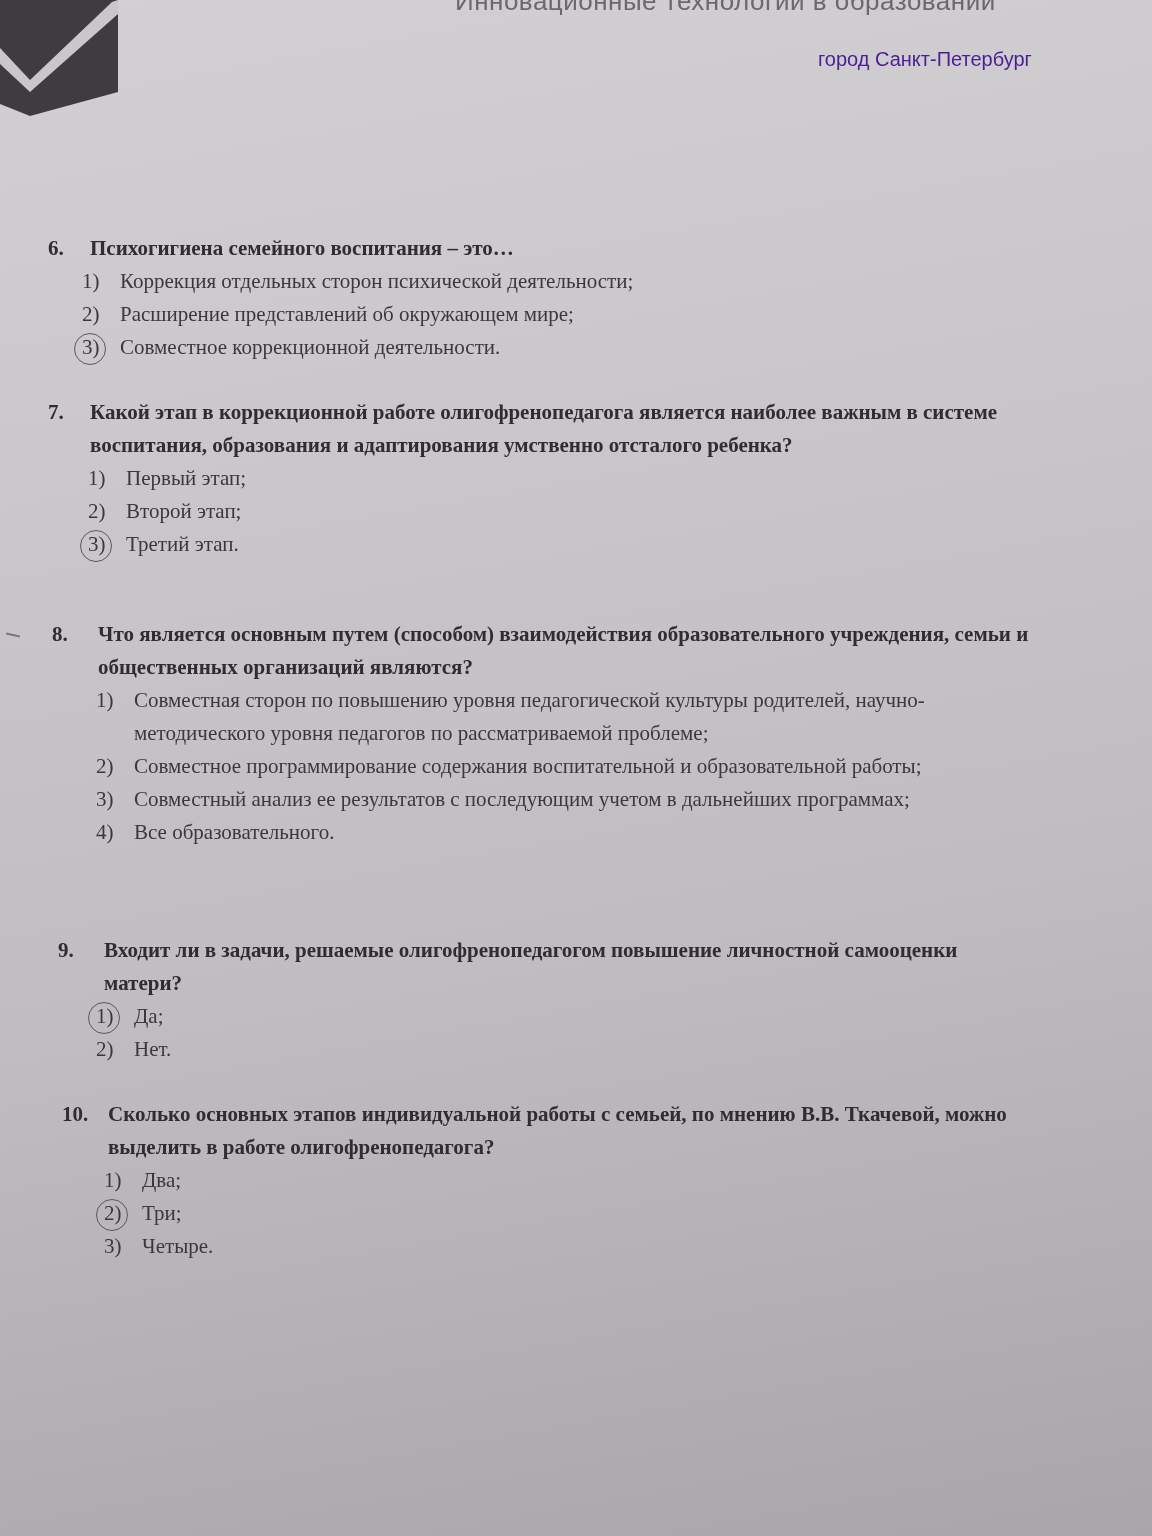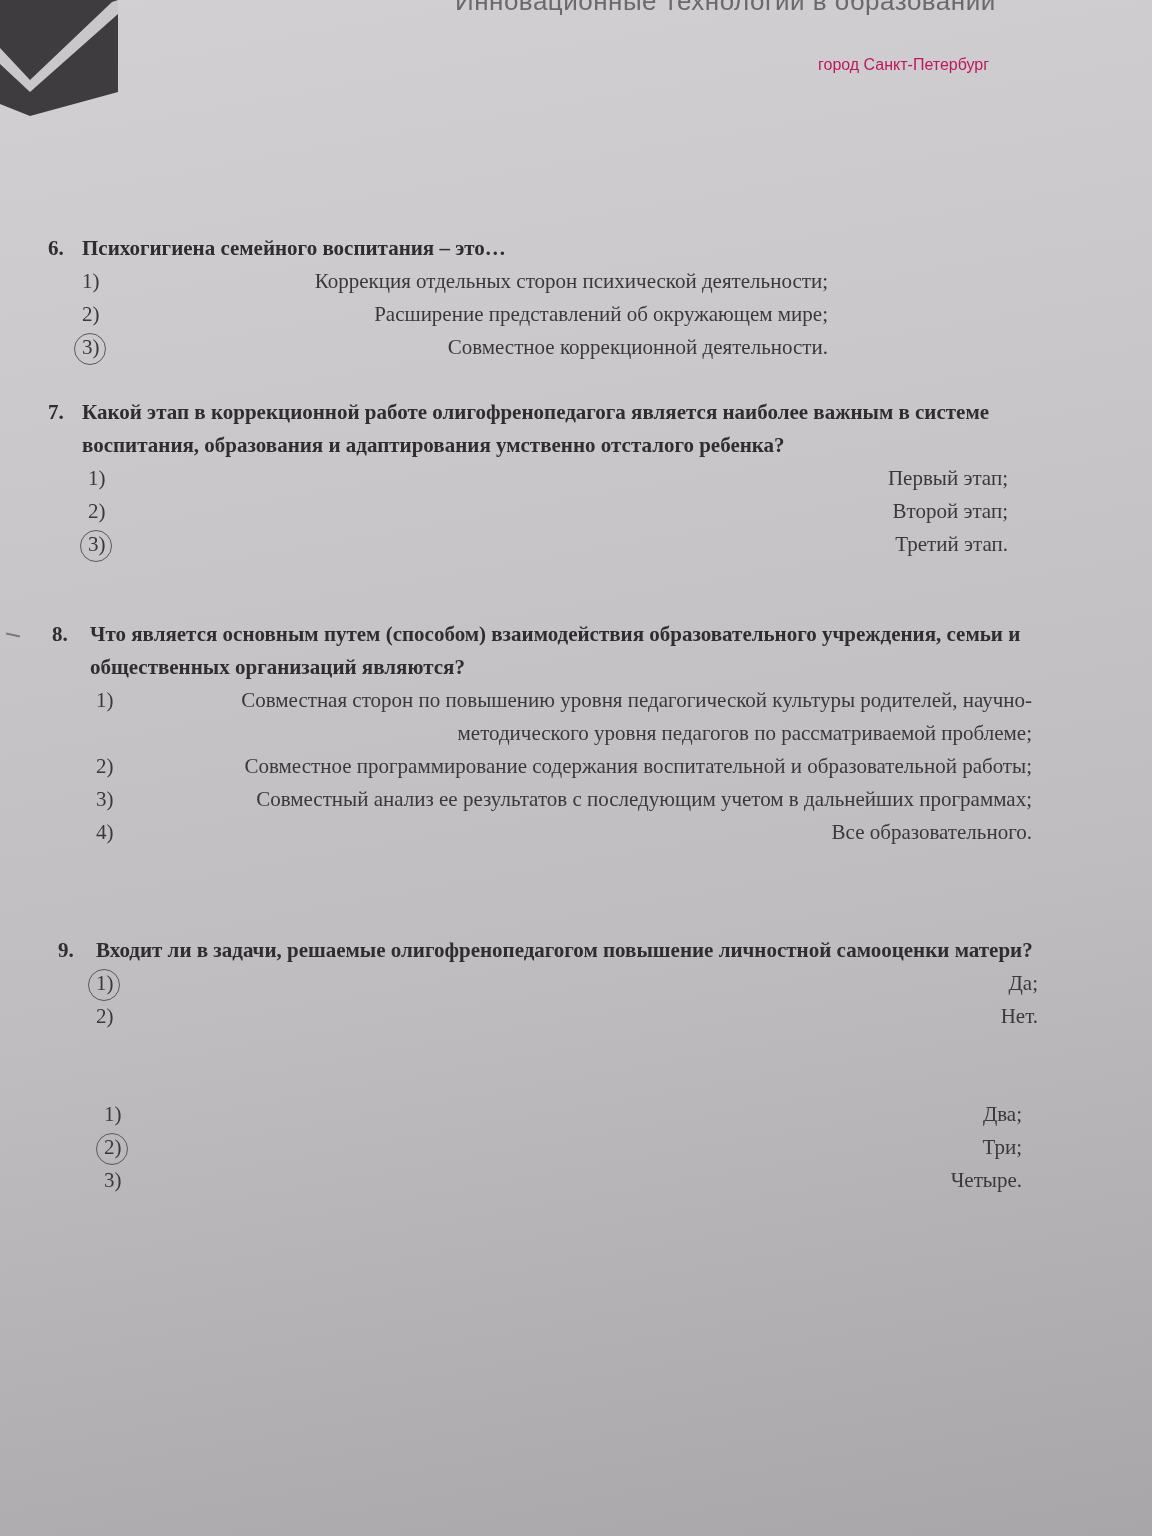--- a/index.html
+++ b/index.html
@@ -9,35 +9,35 @@
       font-family: "Liberation Serif", "DejaVu Serif", serif;
       color: #2e2c2e;
     }
     .logo { position: absolute; left: 0; top: 0; width: 120px; height: 120px; }
     .header-title {
       position: absolute; left: 455px; top: -14px;
       font-family: "Liberation Sans", sans-serif; font-size: 26px; color: #6b696b;
       letter-spacing: 0.5px;
     }
     .header-city {
-      position: absolute; left: 818px; top: 56px;
-      font-family: "Liberation Sans", sans-serif; font-size: 16px; color: #be185d;
+      position: absolute; left: 818px; top: 48px;
+      font-family: "Liberation Sans", sans-serif; font-size: 20px; color: #4c1d95;
     }
     .question { position: absolute; }
     .q-text { font-weight: bold; font-size: 21px; line-height: 33px; color: #2f2d2f; display: flex; }
     .q-num { width: 34px; flex: none; }
-    .q-body { flex: 1; }
+    .q-body { flex: 1; margin-left: 8px; }
     .options { margin-left: 34px; }
     .opt { display: flex; font-size: 21px; line-height: 33px; color: #3a383a; }
     .opt-num { width: 38px; flex: none; position: relative; }
     .opt-num.circled::before {
       content: ""; position: absolute; left: -8px; top: 2px; width: 30px; height: 30px;
       border: 1.5px solid #5a585a; border-radius: 50%;
     }
-    .opt-text { flex: 1; text-align: right; }
+    .opt-text { flex: 1; }
     .margin-mark { position: absolute; left: 6px; top: 634px; width: 14px; height: 2px; background: #7a787a; transform: rotate(12deg); }
   </style>
 </head>
 <body>
 
 <svg class="logo" viewBox="0 0 120 120">
   <polygon points="0,0 118,0 118,92 30,116 0,104" fill="#3e3c3e"></polygon>
   <polygon points="0,48 30,80 112,2 118,0 118,14 30,92 0,64" fill="#c9c7c9"></polygon>
 </svg>
 
@@ -124,20 +124,24 @@
       <span class="opt-text">Да;</span>
     </div>
     <div class="opt">
       <span class="opt-num">2)</span>
       <span class="opt-text">Нет.</span>
     </div>
   </div>
 </div>
 
 <div class="question" style="left:62px; top:1098px; width:960px;">
+  <div class="q-text">
+    <span class="q-num" style="width:38px;">10.</span>
+    <span class="q-body">Сколько основных этапов индивидуальной работы с семьей, по мнению В.В. Ткачевой, можно выделить в работе олигофренопедагога?</span>
+  </div>
   <div class="options" style="margin-left:42px;">
     <div class="opt">
       <span class="opt-num">1)</span>
       <span class="opt-text">Два;</span>
     </div>
     <div class="opt">
       <span class="opt-num circled">2)</span>
       <span class="opt-text">Три;</span>
     </div>
     <div class="opt">

